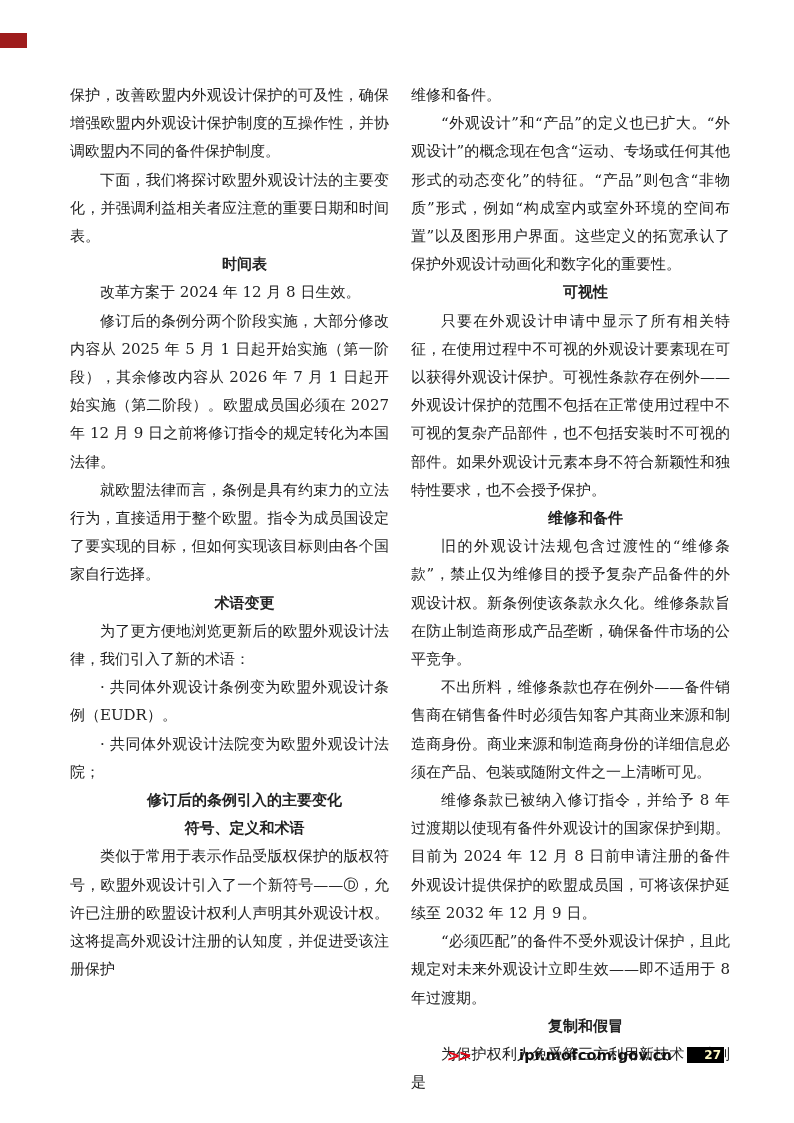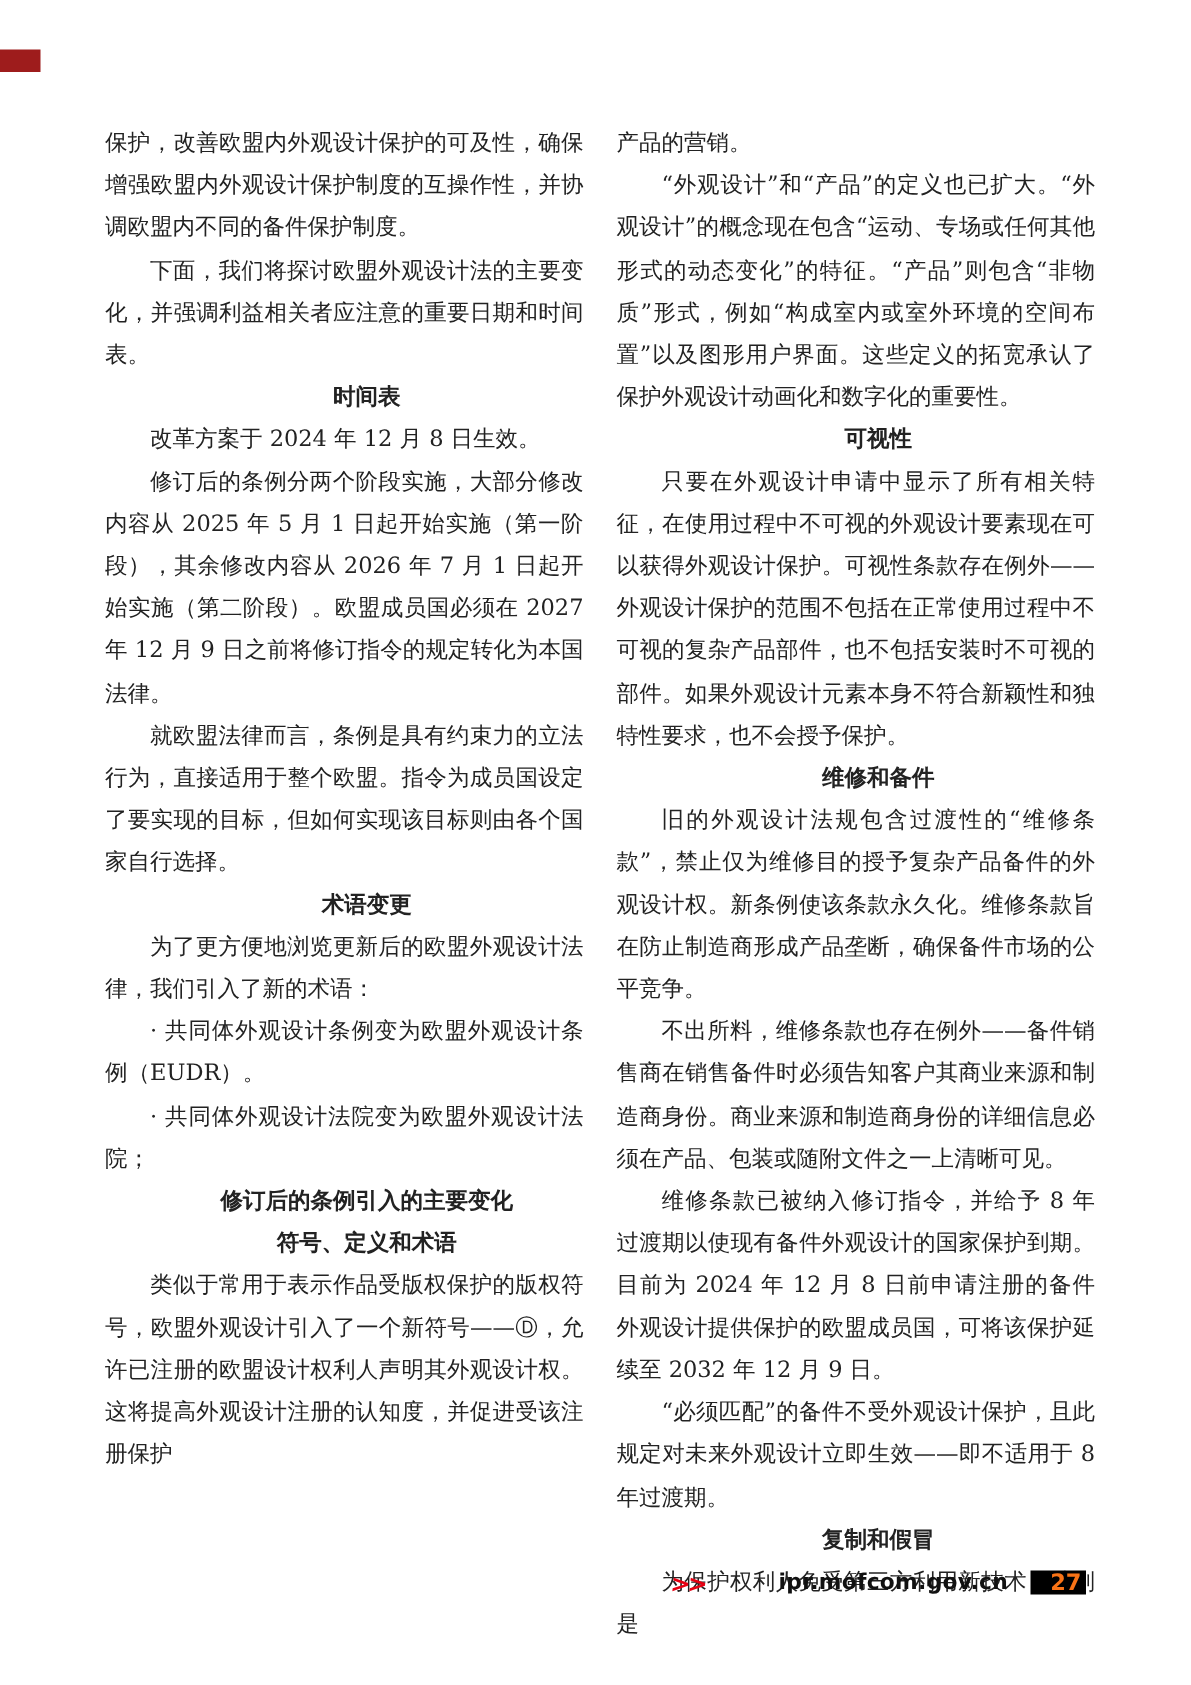--- a/index.html
+++ b/index.html
@@ -67,22 +67,22 @@
     color: #111111;
     letter-spacing: 0.2px;
     margin-left: 40px;
   }
   .footer .pagebox {
     margin-left: 15px;
     width: 37px;
     height: 16px;
     box-sizing: border-box;
     background: #000000;
-    color: #f97316;
-    font-size: 15px;
+    color: #fef9c3;
+    font-size: 12px;
     font-weight: 700;
     line-height: 16px;
     text-align: right;
     padding-right: 3px;
   }
 </style>
 </head>
 <body>
 
 <div class="page">
@@ -101,21 +101,21 @@
       <p class="head">术语变更</p>
       <p>为了更方便地浏览更新后的欧盟外观设计法律，我们引入了新的术语：</p>
       <p>· 共同体外观设计条例变为欧盟外观设计条例（EUDR）。</p>
       <p>· 共同体外观设计法院变为欧盟外观设计法院；</p>
       <p class="head">修订后的条例引入的主要变化</p>
       <p class="head">符号、定义和术语</p>
       <p>类似于常用于表示作品受版权保护的版权符号，欧盟外观设计引入了一个新符号——Ⓓ，允许已注册的欧盟设计权利人声明其外观设计权。这将提高外观设计注册的认知度，并促进受该注册保护</p>
     </div>
 
     <div class="col">
-      <p class="cont">产品的营销。</p>
+      <p class="cont">维修和备件。</p>
       <p>“外观设计”和“产品”的定义也已扩大。“外观设计”的概念现在包含“运动、专场或任何其他形式的动态变化”的特征。“产品”则包含“非物质”形式，例如“构成室内或室外环境的空间布置”以及图形用户界面。这些定义的拓宽承认了保护外观设计动画化和数字化的重要性。</p>
       <p class="head">可视性</p>
       <p>只要在外观设计申请中显示了所有相关特征，在使用过程中不可视的外观设计要素现在可以获得外观设计保护。可视性条款存在例外——外观设计保护的范围不包括在正常使用过程中不可视的复杂产品部件，也不包括安装时不可视的部件。如果外观设计元素本身不符合新颖性和独特性要求，也不会授予保护。</p>
       <p class="head">维修和备件</p>
       <p>旧的外观设计法规包含过渡性的“维修条款”，禁止仅为维修目的授予复杂产品备件的外观设计权。新条例使该条款永久化。维修条款旨在防止制造商形成产品垄断，确保备件市场的公平竞争。</p>
       <p>不出所料，维修条款也存在例外——备件销售商在销售备件时必须告知客户其商业来源和制造商身份。商业来源和制造商身份的详细信息必须在产品、包装或随附文件之一上清晰可见。</p>
       <p>维修条款已被纳入修订指令，并给予 8 年过渡期以使现有备件外观设计的国家保护到期。目前为 2024 年 12 月 8 日前申请注册的备件外观设计提供保护的欧盟成员国，可将该保护延续至 2032 年 12 月 9 日。</p>
       <p>“必须匹配”的备件不受外观设计保护，且此规定对未来外观设计立即生效——即不适用于 8 年过渡期。</p>
       <p class="head">复制和假冒</p>
       <p>为保护权利人免受第三方利用新技术（特别是</p>

